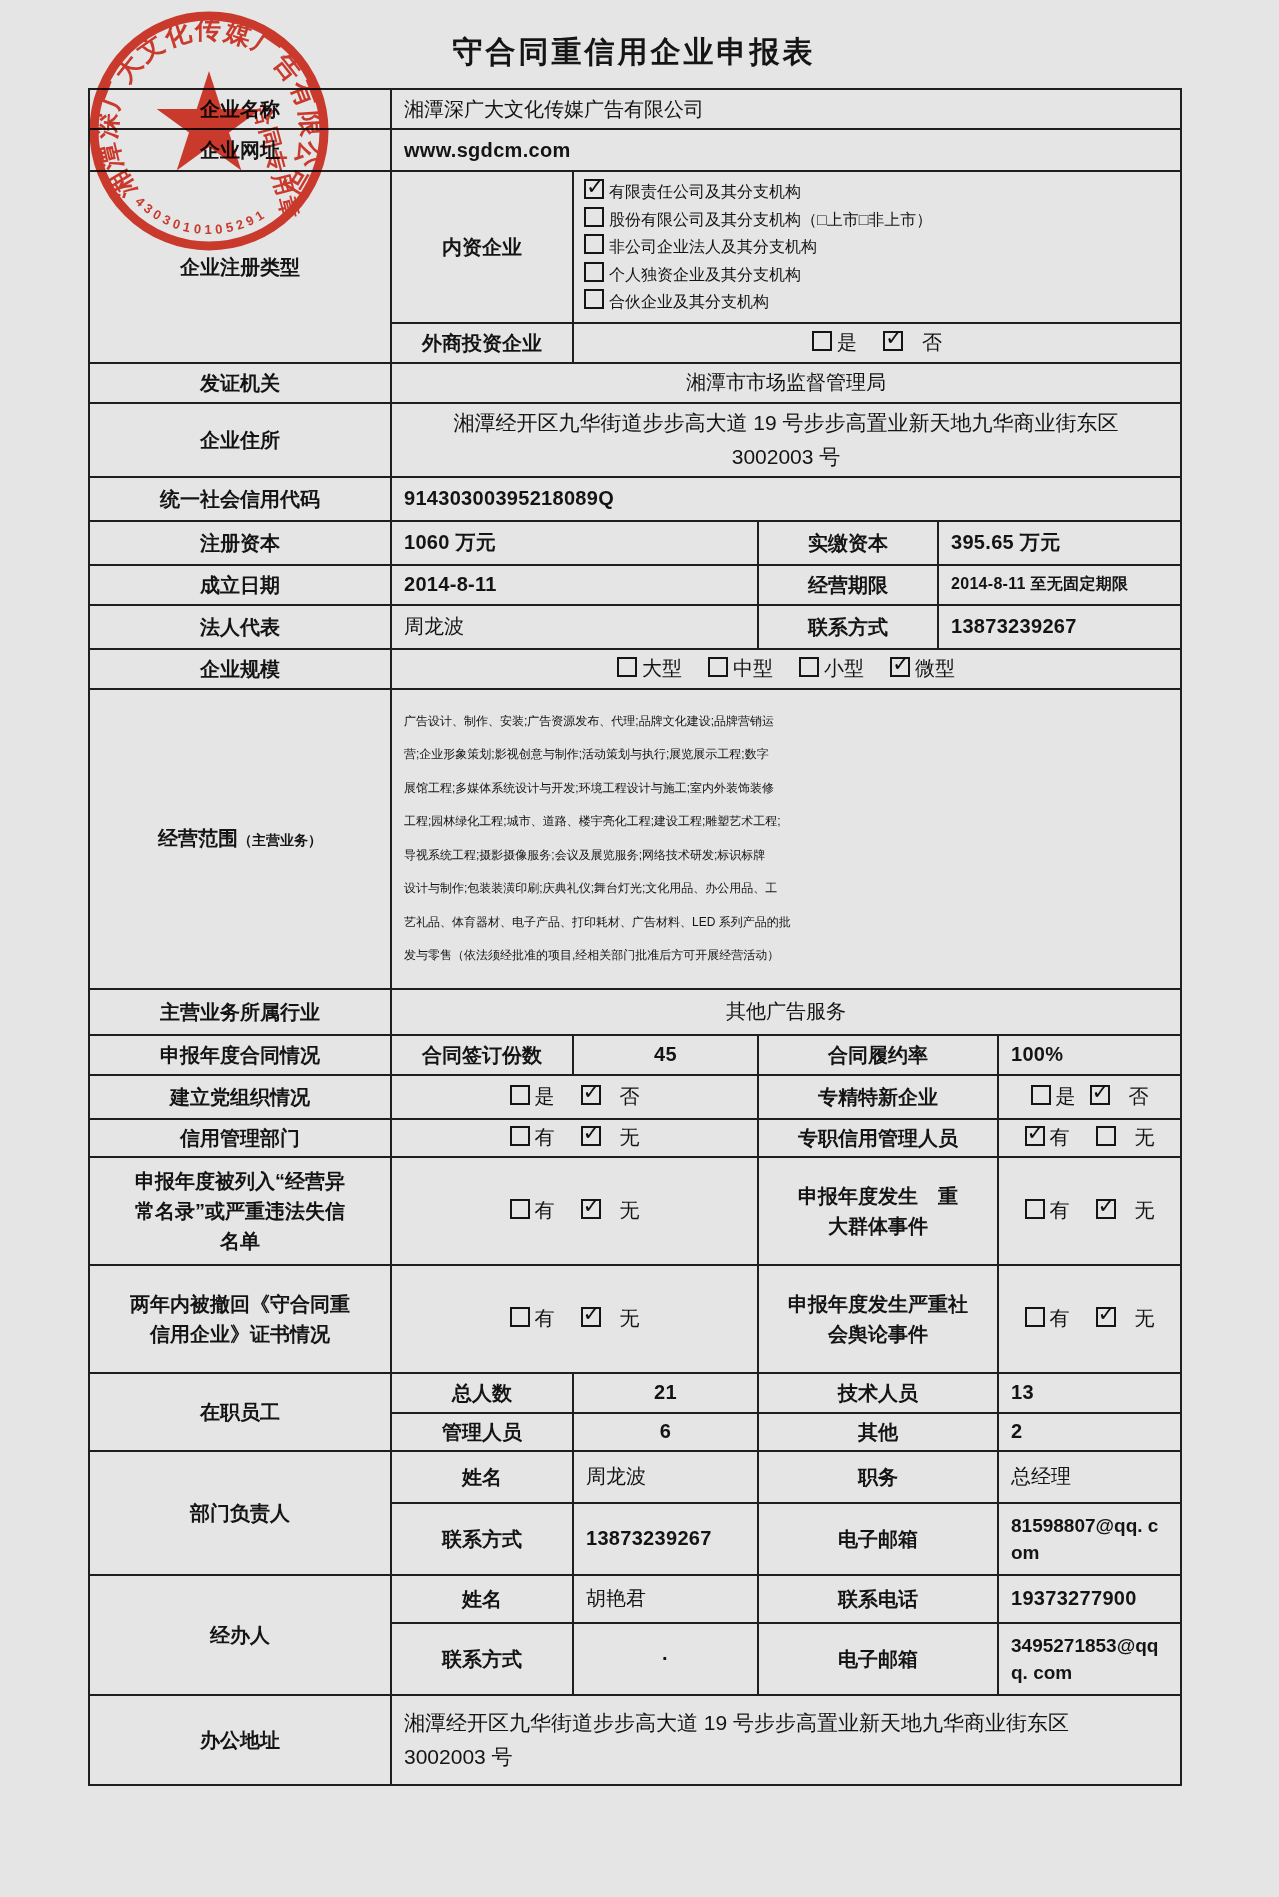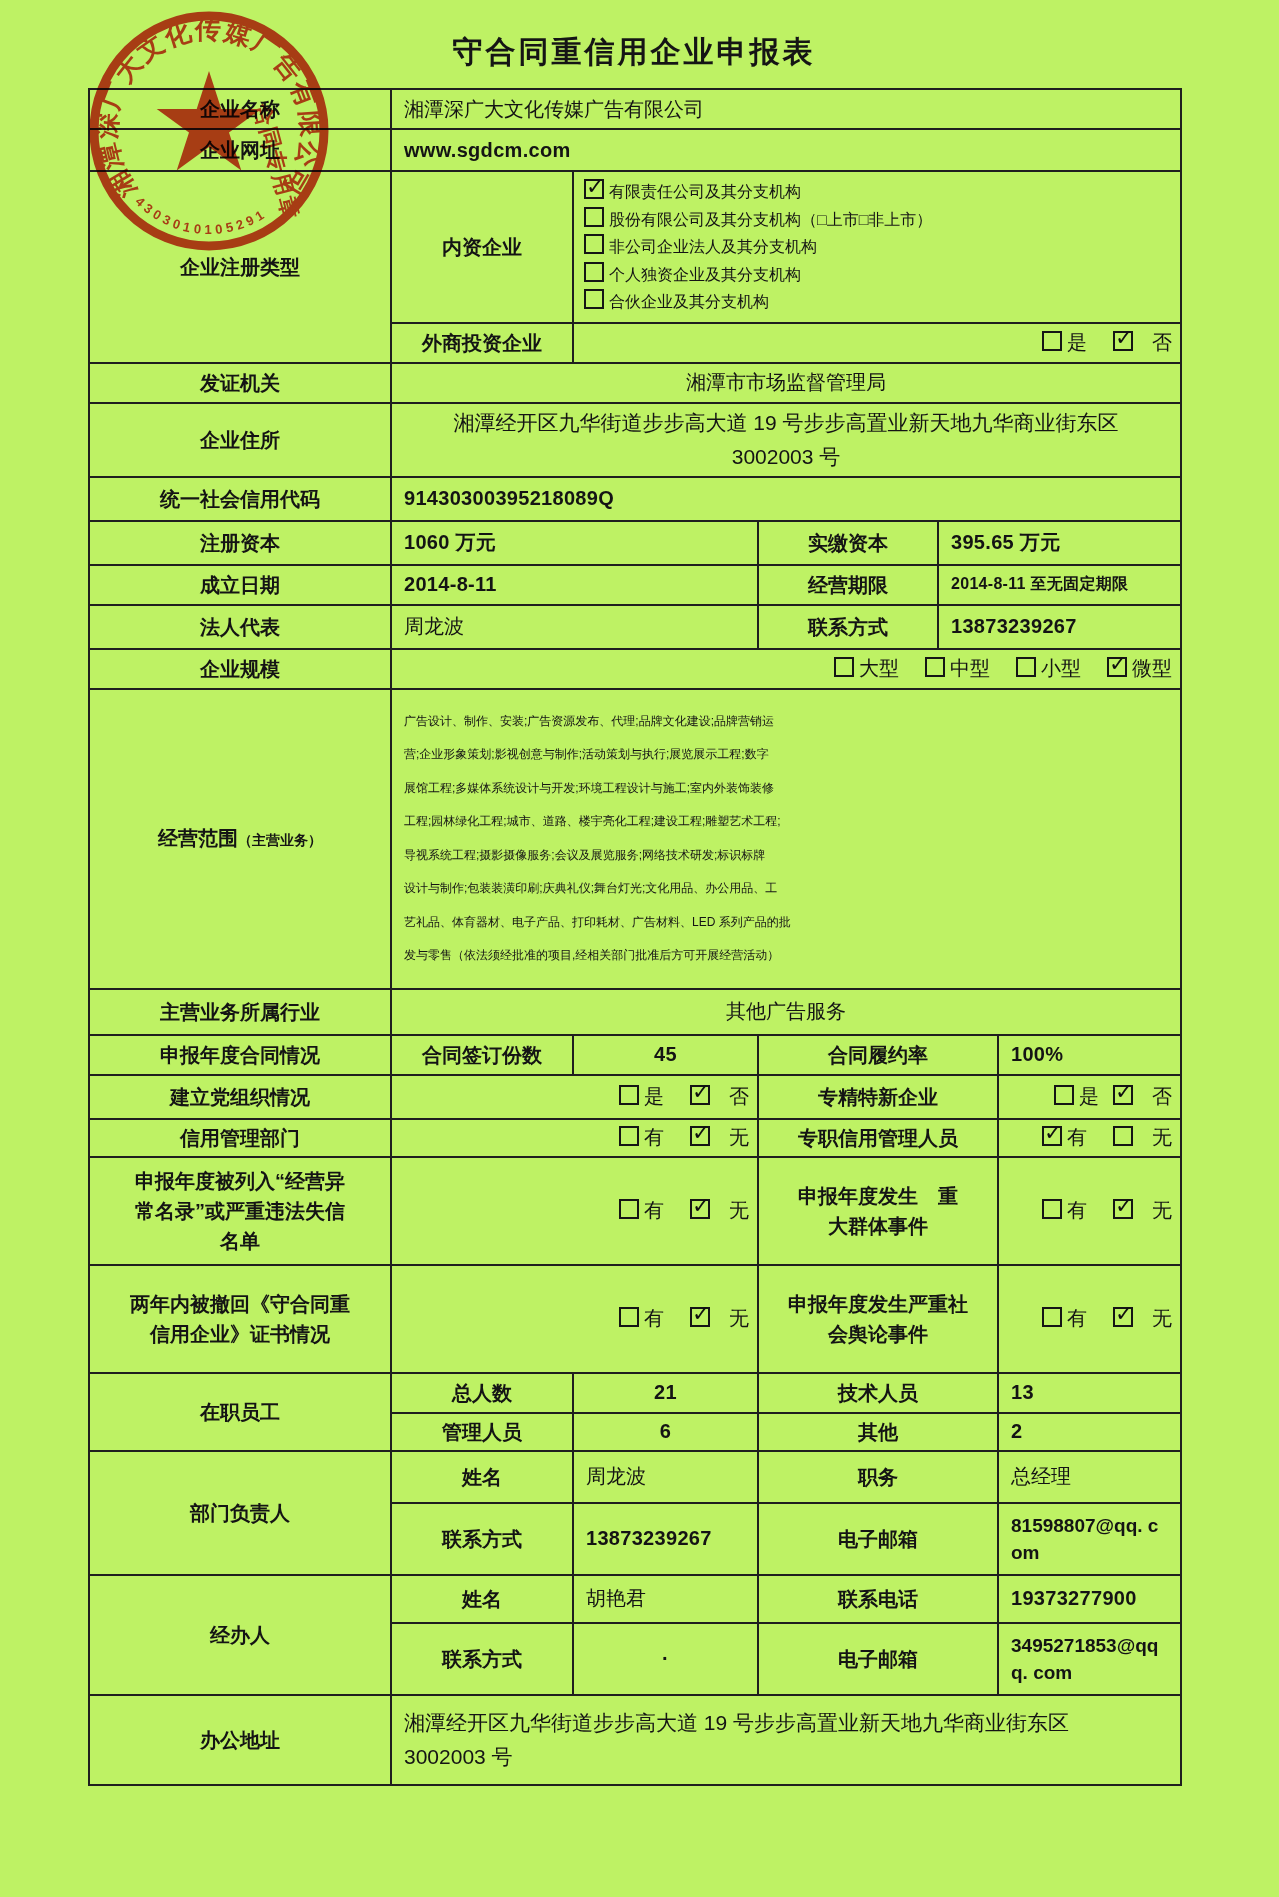--- a/index.html
+++ b/index.html
@@ -1,32 +1,32 @@
 <!DOCTYPE html>
 <html><head>
 <meta charset="utf-8">
 <style>
   html,body{margin:0;padding:0;background:#fdfdfd;}
-  .page{position:relative;width:1279px;height:1897px;background:#bef264;overflow:hidden;
+  .page{position:relative;width:1279px;height:1897px;background:#e5e5e5;overflow:hidden;
         font-family:"Liberation Sans","DejaVu Sans",sans-serif;color:#111;}
   .title{position:absolute;top:32px;left:88px;width:1092px;text-align:center;
          font-size:30px;font-weight:700;letter-spacing:3px;color:#151515;}
   table.form{position:absolute;top:88px;left:88px;width:1092px;border-collapse:collapse;
              table-layout:fixed;background:transparent;}
   td{border:2px solid #1f1f1f;padding:2px 8px;font-size:20px;vertical-align:middle;color:#141414;}
   .lab{text-align:center;font-weight:600;line-height:28px;}
   .lab .suffix{font-size:14px;font-weight:600;}
   .val{text-align:left;padding-left:12px;}
   .ctr{text-align:center;}
   .num{font-weight:700;letter-spacing:.3px;}
   .ml{white-space:pre-line;line-height:30px;}
   .small{font-size:16px;border-radius:7px;}
   .opts{text-align:left;padding:6px 4px 6px 10px;}
   .opt{line-height:27.5px;font-size:16px;}
-  .ckc{text-align:right;margin-left:36px;}
+  .ckc{text-align:center;margin-left:36px;}
   .gap{display:inline-block;width:26px;}
   .gap2{display:inline-block;width:14px;}
   .cb{display:inline-block;width:16px;height:16px;border:2px solid #151515;
       vertical-align:-2px;position:relative;margin-right:5px;background:transparent;}
   .cb.on::after{content:"✓";position:absolute;left:0px;top:-8px;font-size:22px;
       font-weight:700;color:#101010;}
   .scope{white-space:pre-line;font-size:12px;line-height:33.5px;padding:8px 12px;text-align:left;}
   .email{white-space:pre-line;font-weight:700;line-height:27px;font-size:19px;}
   .addr{font-size:21px;line-height:34px;}
   .stamp{position:absolute;left:84px;top:6px;color:#dd2b1b;opacity:.9;

